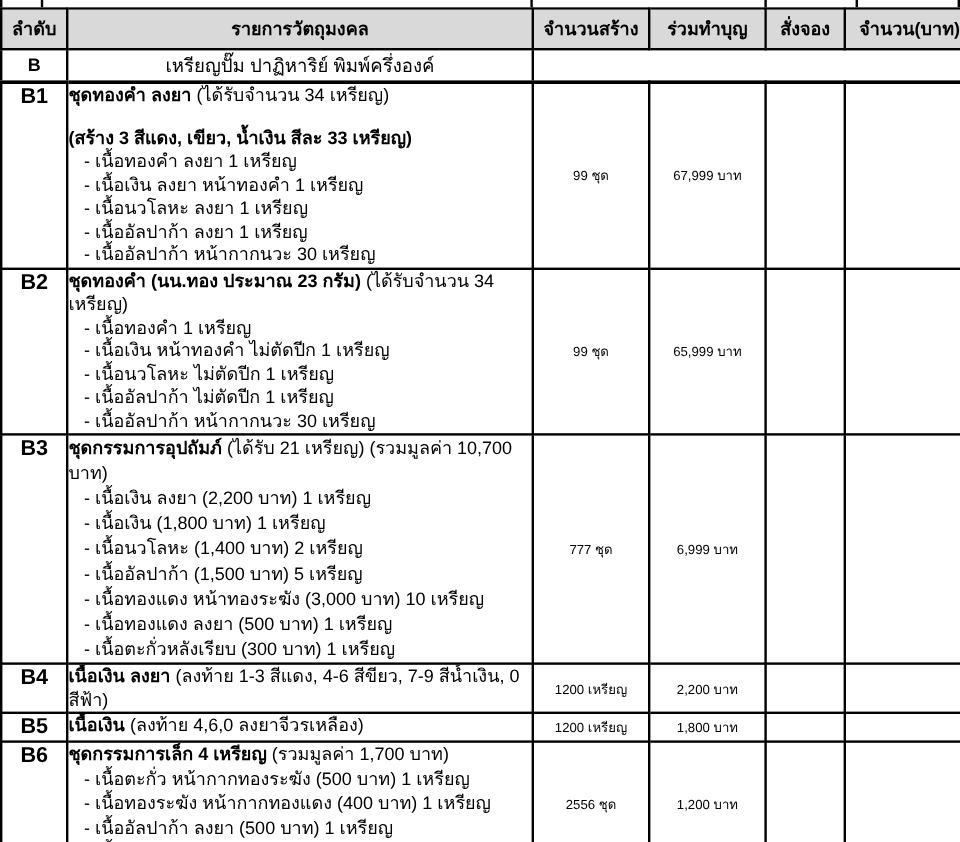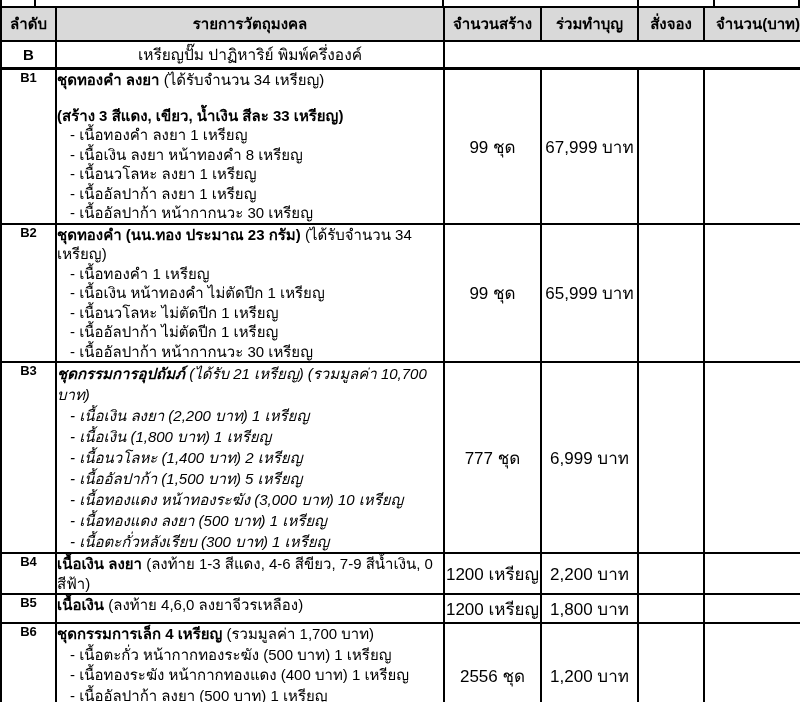--- a/index.html
+++ b/index.html
@@ -21,31 +21,31 @@
   tr.header-row { height:34px; }
   tr.header-row th {
     font-size:15px; font-weight:bold; text-align:center; vertical-align:middle;
   }
   tr.section-row { height:26px; }
   tr.section-row td { border-bottom:3px solid #000; vertical-align:middle; }
   .section-code { font-weight:bold; text-align:center; font-size:15px; }
   .section-title { font-weight:normal; text-align:center; font-size:15.5px; }
 
   td.code-cell {
-    font-weight:bold; font-size:13px; text-align:center;
+    font-weight:bold; font-size:18px; text-align:center;
     vertical-align:top; padding-top:2px;
   }
   td.content-cell {
     vertical-align:top; font-size:15px; line-height:19.5px;
     padding:1px 4px 0 7px; text-align:left;
   }
   td.content-cell .title { font-weight:bold;margin-top:16px; }
   td.content-cell .detail { padding-left:13px; }
   td.num-cell {
-    font-size:17px; text-align:center; vertical-align:middle;
+    font-size:11px; text-align:center; vertical-align:middle;
   }
   td.empty-cell { background:#fff; }
 </style>
 </head>
 <body>
 
 <div class="page">
 
   <div class="top-strip">
     <span class="vl" style="left:0"></span>
@@ -80,21 +80,21 @@
         <td class="section-code">B</td>
         <td class="section-title">เหรียญปั๊ม ปาฏิหาริย์ พิมพ์ครึ่งองค์</td>
         <td colspan="4" class="empty-cell"></td>
       </tr>
     <tr style="height: 138px;">
           <td class="code-cell">B1</td>
           <td class="content-cell">
             <div><span class="title">ชุดทองคำ ลงยา</span> <span>(ได้รับจำนวน 34 เหรียญ)</span></div>
             <div class="title">(สร้าง 3 สีแดง, เขียว, น้ำเงิน สีละ 33 เหรียญ)</div>
             <div class="detail">- เนื้อทองคำ ลงยา 1 เหรียญ</div>
-            <div class="detail">- เนื้อเงิน ลงยา หน้าทองคำ 8 เหรียญ</div>
+            <div class="detail">- เนื้อเงิน ลงยา หน้าทองคำ 1 เหรียญ</div>
             <div class="detail">- เนื้อนวโลหะ ลงยา 1 เหรียญ</div>
             <div class="detail">- เนื้ออัลปาก้า ลงยา 1 เหรียญ</div>
             <div class="detail">- เนื้ออัลปาก้า หน้ากากนวะ 30 เหรียญ</div>
           </td>
           <td class="num-cell">99 ชุด</td>
           <td class="num-cell">67,999 บาท</td>
           <td class="empty-cell"></td>
           <td class="empty-cell"></td>
         </tr>
         <tr style="height: 115px;">
@@ -107,21 +107,21 @@
             <div class="detail">- เนื้ออัลปาก้า ไม่ตัดปีก 1 เหรียญ</div>
             <div class="detail">- เนื้ออัลปาก้า หน้ากากนวะ 30 เหรียญ</div>
           </td>
           <td class="num-cell">99 ชุด</td>
           <td class="num-cell">65,999 บาท</td>
           <td class="empty-cell"></td>
           <td class="empty-cell"></td>
         </tr>
         <tr style="height: 171px;">
           <td class="code-cell">B3</td>
-          <td class="content-cell" style="line-height: 21px; font-style: italic;">
+          <td class="content-cell" style="line-height: 21px;">
             <div><span class="title">ชุดกรรมการอุปถัมภ์</span> <span>(ได้รับ 21 เหรียญ) (รวมมูลค่า 10,700 บาท)</span></div>
             <div class="detail">- เนื้อเงิน ลงยา (2,200 บาท) 1 เหรียญ</div>
             <div class="detail">- เนื้อเงิน (1,800 บาท) 1 เหรียญ</div>
             <div class="detail">- เนื้อนวโลหะ (1,400 บาท) 2 เหรียญ</div>
             <div class="detail">- เนื้ออัลปาก้า (1,500 บาท) 5 เหรียญ</div>
             <div class="detail">- เนื้อทองแดง หน้าทองระฆัง (3,000 บาท) 10 เหรียญ</div>
             <div class="detail">- เนื้อทองแดง ลงยา (500 บาท) 1 เหรียญ</div>
             <div class="detail">- เนื้อตะกั่วหลังเรียบ (300 บาท) 1 เหรียญ</div>
           </td>
           <td class="num-cell">777 ชุด</td>

